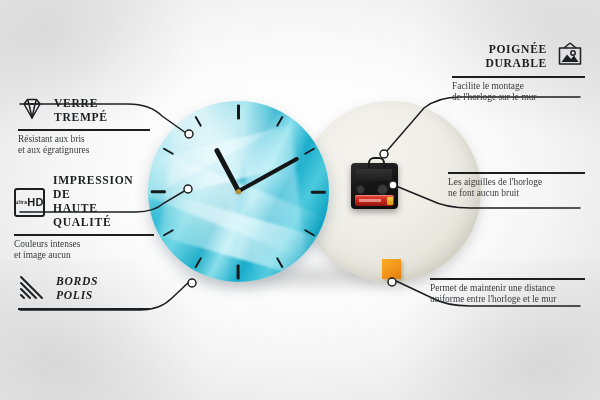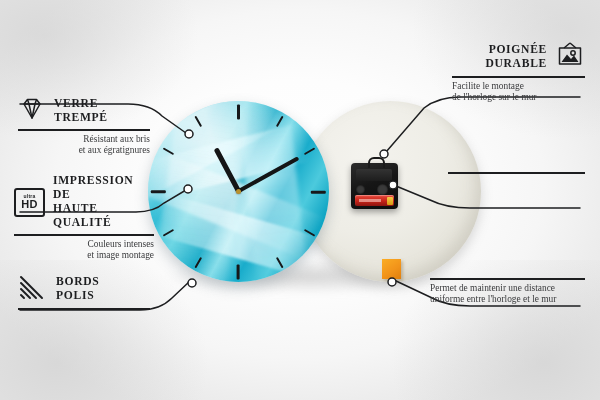--- a/index.html
+++ b/index.html
@@ -142,30 +142,30 @@
   .callout.right .head{justify-content:flex-end;}
   .callout .title{
     font-family:"Liberation Serif", serif;
     font-weight:bold;font-size:11.6px;letter-spacing:.7px;
     color:#1d1e20;line-height:14px;text-transform:uppercase;
   }
   .callout.right .title{text-align:right;}
   .callout .rule{height:1.6px;background:#1d1e20;margin:4px 0 3px 0;}
   .callout .sub{
     font-family:"Liberation Serif", serif;
-    font-size:9.4px;color:#3a3b3d;line-height:11.4px;text-align:right;
+    font-size:9.4px;color:#3a3b3d;line-height:11.4px;
   }
   .callout.right .sub{text-align:left;}
 
   .ico{flex:0 0 auto;display:block;}
 
   
   .hd-badge{
     width:27px;height:25px;border:2px solid #1d1e20;border-radius:3px;
-    display:flex;flex-direction:column;align-items:center;justify-content:center;
+    display:flex;flex-direction:row;align-items:center;justify-content:center;
     line-height:1;background:transparent;
   }
   .hd-badge .u{font-family:"Liberation Sans",sans-serif;font-size:5px;font-weight:bold;color:#1d1e20;letter-spacing:.2px;}
   .hd-badge .h{font-family:"Liberation Sans",sans-serif;font-size:11px;font-weight:bold;color:#1d1e20;letter-spacing:.3px;margin-top:.5px;}
 </style>
 </head>
 <body>
 
 <div id="stage">
 
@@ -272,25 +272,25 @@
         <span class="h">HD</span>
       </span>
       <span class="title">
         <span>IMPRESSION DE</span><br>
         <span>HAUTE QUALITÉ</span>
       </span>
     </div>
     <div class="rule"></div>
     <div class="sub">
       <span>Couleurs intenses</span><br>
-      <span>et image montage</span>
-    </div>
-  </div>
-
-  <div class="callout left" style="left:18px;top:274px;width:132px;">
+      <span>et image aucun</span>
+    </div>
+  </div>
+
+  <div class="callout left" style="left:18px;top:274px;width:132px;font-style:italic;">
     <div class="head">
       <span class="ico">
         <svg width="30" height="26" viewBox="0 0 30 26">
           <g stroke="#1d1e20" stroke-width="2" stroke-linecap="round">
             <line x1="3" y1="3" x2="24" y2="24"></line>
             <line x1="3" y1="9" x2="18" y2="24"></line>
             <line x1="3" y1="15" x2="12" y2="24"></line>
             <line x1="3" y1="21" x2="6" y2="24"></line>
           </g>
         </svg>
@@ -322,20 +322,24 @@
     </div>
     <div class="rule"></div>
     <div class="sub">
       <span>Facilite le montage</span><br>
       <span>de l'horloge sur le mur</span>
     </div>
   </div>
 
   <div class="callout right" style="left:448px;top:168px;width:137px;">
     <div class="rule"></div>
+    <div class="sub">
+      <span>Les aiguilles de l'horloge</span><br>
+      <span>ne font aucun bruit</span>
+    </div>
   </div>
 
   <div class="callout right" style="left:430px;top:274px;width:155px;">
     <div class="rule"></div>
     <div class="sub">
       <span>Permet de maintenir une distance</span><br>
       <span>uniforme entre l'horloge et le mur</span>
     </div>
   </div>
 

